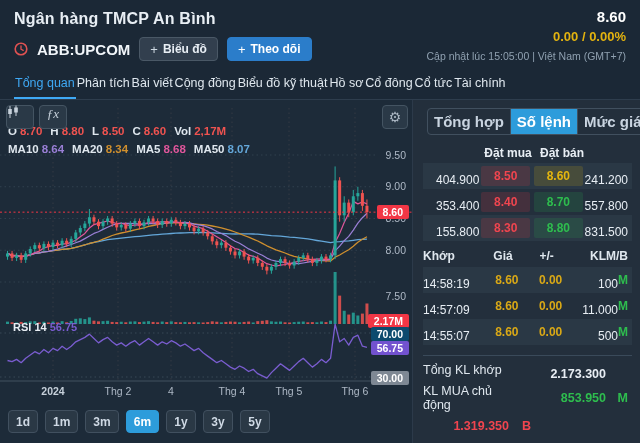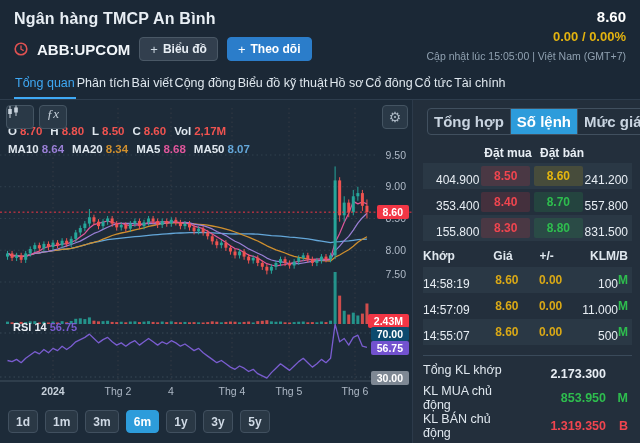--- a/index.html
+++ b/index.html
@@ -403,23 +403,23 @@
           <rect x="365.45" y="105.80000000000004" width="3" height="6.34999999999998" fill="#ef5350"></rect>
           <line x1="0" y1="112.15000000000002" x2="412" y2="112.15000000000002" stroke="#f23645" stroke-width="1" stroke-dasharray="2,2.5"></line>
           <polyline points="7.5,260.5 12.05,261.6 16.6,259.4 21.15,262.7 25.7,258.3 30.25,255.0 34.8,251.7 39.349999999999994,253.9 43.9,249.5 48.449999999999996,252.8 53,248.4 57.55,250.6 62.099999999999994,246.2 66.65,249.5 71.19999999999999,246.2 75.75,241.8 80.3,239.6 84.85,237.4 89.39999999999999,234.1 93.95,238.5 98.5,242.9 103.05,239.6 107.6,237.4 112.14999999999999,241.8 116.69999999999999,245.1 121.25,242.9 125.8,246.2 130.35,242.9 134.89999999999998,240.7 139.45,245.1 144,241.8 148.54999999999998,238.5 153.1,241.8 157.65,245.1 162.2,241.8 166.75,244.0 171.29999999999998,240.7 175.85,242.9 180.4,246.2 184.95,244.0 189.5,247.3 194.04999999999998,250.6 198.6,248.4 203.15,252.8 207.7,256.1 212.25,259.4 216.79999999999998,262.7 221.35,260.5 225.89999999999998,263.8 230.45,267.1 235,269.3 239.54999999999998,266.0 244.1,268.2 248.64999999999998,271.5 253.2,269.3 257.75,273.7 262.29999999999995,275.9 266.84999999999997,278.1 271.4,272.6 275.95,268.2 280.5,263.8 285.05,267.1 289.59999999999997,270.4 294.15,266.0 298.7,261.6 303.25,258.3 307.8,262.7 312.34999999999997,267.1 316.9,263.8 321.45,259.4 326,262.7 330.55,258.3 335.09999999999997,224.2 339.65,241.8 344.2,238.5 348.75,245.1 353.3,237.4 357.84999999999997,235.2 362.4,246.2 366.95,247.3" fill="none" stroke="#7a5dd0" stroke-width="1.3" stroke-linejoin="round"></polyline>
           <line x1="0" y1="281" x2="376" y2="281" stroke="rgba(180,200,220,0.25)" stroke-width="1"></line>
         </svg>
         <div id="overlays">
           <div class="axis-lab" style="top: 48.5px;">9.50</div>
           <div class="axis-lab" style="top: 80.25px;">9.00</div>
           <div class="axis-lab" style="top: 112px;">8.50</div>
           <div class="axis-lab" style="top: 143.75px;">8.00</div>
-          <div class="axis-lab" style="top: 168px; margin-left: 11px;">7.50</div>
+          <div class="axis-lab" style="top: 190px; margin-left: 11px;">7.50</div>
           <div class="badge" style="top: 104.65px; background: rgb(242, 54, 69);">8.60</div>
-          <div class="badge" style="top: 214px; background: rgb(242, 54, 69);">2.43M</div>
+          <div class="badge" style="top: 214px; background: rgb(242, 54, 69);">2.17M</div>
           <div class="badge" style="top: 226.5px; background: #0c4a6e;">70.00</div>
           <div class="badge" style="top: 241.075px; background: rgb(114, 82, 207);">56.75</div>
           <div class="badge" style="top: 270.5px; background: rgb(126, 136, 148);">30.00</div>
           <div class="xlab bold" style="left: 53px;">2024</div>
           <div class="xlab" style="left: 118px;">Thg 2</div>
           <div class="xlab" style="left: 171px;">4</div>
           <div class="xlab" style="left: 232px;">Thg 4</div>
           <div class="xlab" style="left: 289px;">Thg 5</div>
           <div class="xlab" style="left: 355px;">Thg 6</div>
         </div>
@@ -510,19 +510,18 @@
           <span class="sum-label">Tổng KL khớp</span>
           <span class="sum-val t-white">2.173.300</span>
           <span class="sum-side t-red"></span>
         </div>
         <div class="sum-row">
           <span class="sum-label">KL MUA chủ động</span>
           <span class="sum-val t-green">853.950</span>
           <span class="sum-side t-green">M</span>
         </div>
         <div class="sum-row">
-          <span class="sum-label">KL BÁN chủ động</span>
           <span class="sum-val t-red">1.319.350</span>
           <span class="sum-side t-red">B</span>
         </div>
       </div>
   </div>
 </div>
 
 </body></html>

